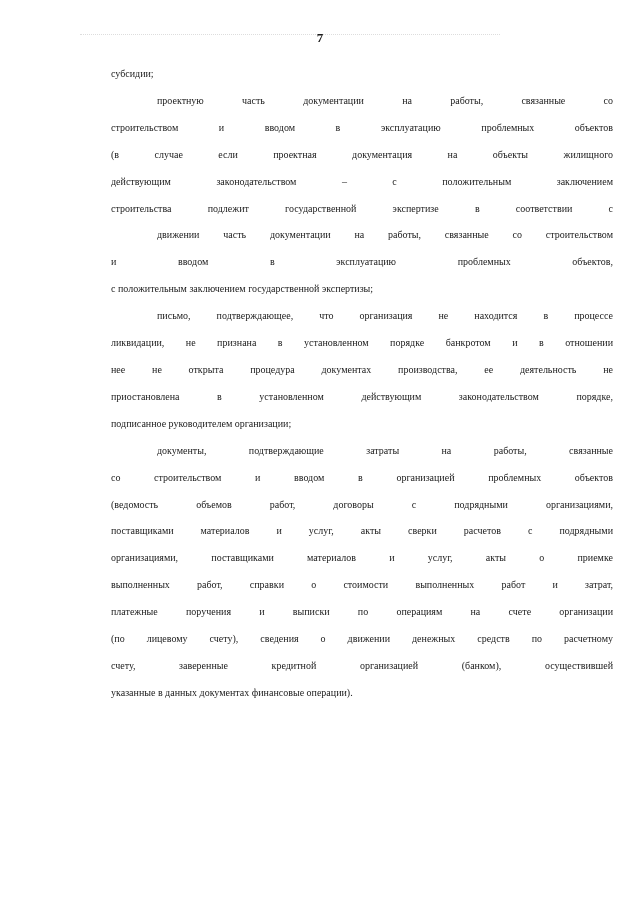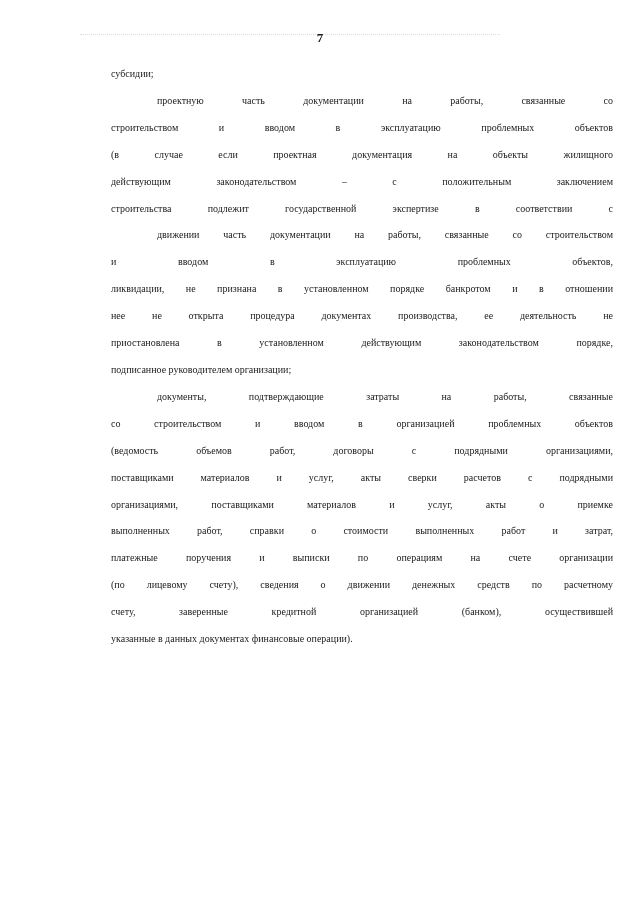--- a/index.html
+++ b/index.html
@@ -31,23 +31,25 @@
     <span class="line first">проектную часть документации на работы, связанные со</span>
     <span class="line">строительством и вводом в эксплуатацию проблемных объектов</span>
     <span class="line">(в случае если проектная документация на объекты жилищного</span>
     <span class="line">действующим законодательством – с положительным заключением</span>
     <span class="line">строительства подлежит государственной экспертизе в соответствии с</span>
   </div>
 
   <div class="para">
     <span class="line first">движении часть документации на работы, связанные со строительством</span>
     <span class="line">и вводом в эксплуатацию проблемных объектов,</span>
+    <span class="line last">с положительным заключением государственной экспертизы;</span>
   </div>
 
   <div class="para">
+    <span class="line first">письмо, подтверждающее, что организация не находится в процессе</span>
     <span class="line">ликвидации, не признана в установленном порядке банкротом и в отношении</span>
     <span class="line">нее не открыта процедура документах производства, ее деятельность не</span>
     <span class="line">приостановлена в установленном действующим законодательством порядке,</span>
     <span class="line last">подписанное руководителем организации;</span>
   </div>
 
   <div class="para">
     <span class="line first">документы, подтверждающие затраты на работы, связанные</span>
     <span class="line">со строительством и вводом в организацией проблемных объектов</span>
     <span class="line">(ведомость объемов работ, договоры с подрядными организациями,</span>

